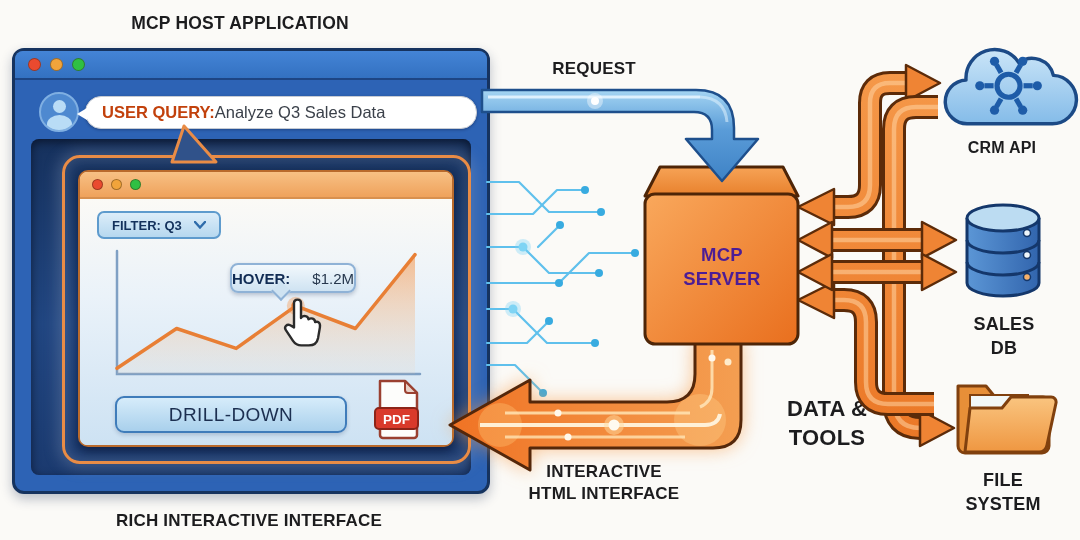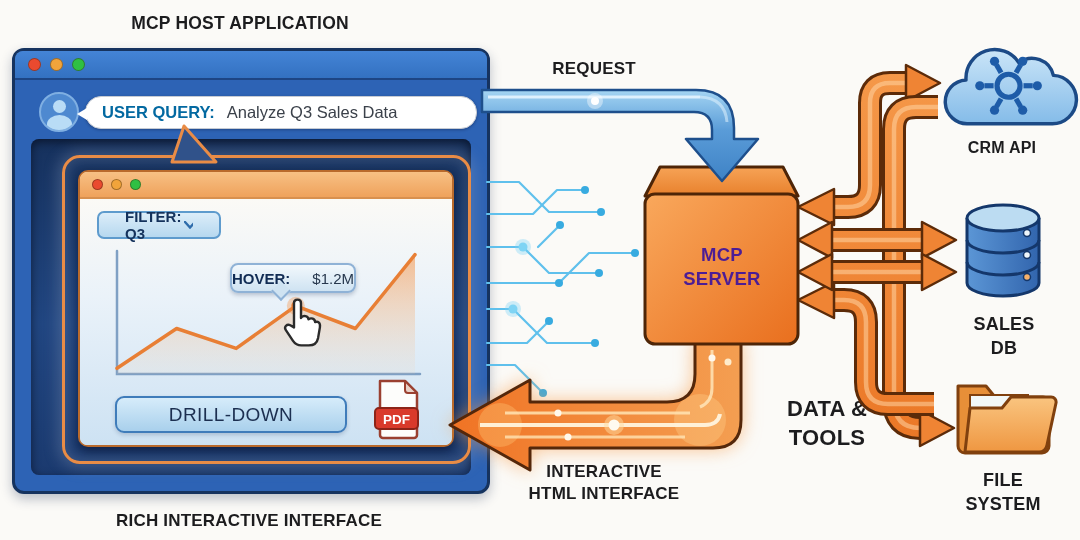--- a/index.html
+++ b/index.html
@@ -19,42 +19,42 @@
     background:#4e89d0;border:2px solid #7fafe2;box-sizing:border-box;overflow:hidden;}
   .avatar::before{content:"";position:absolute;left:12px;top:6px;width:13px;height:13px;
     border-radius:50%;background:#b9dcf6;}
   .avatar::after{content:"";position:absolute;left:6px;top:21px;width:25px;height:18px;
     border-radius:50% 50% 0 0;background:#b9dcf6;}
   .query-bar{position:absolute;left:70px;top:45px;width:392px;height:33px;background:#fff;
     border:1px solid #c6cbd3;border-radius:16px;display:flex;align-items:center;
     padding-left:16px;box-sizing:border-box;font-size:16.5px;box-shadow:0 1px 3px rgba(0,0,30,.3);}
   .query-bar::before{content:"";position:absolute;left:-9px;top:11px;width:0;height:0;
     border-top:6px solid transparent;border-bottom:6px solid transparent;border-right:10px solid #fff;}
-  .q-label{font-weight:bold;color:#0369a1;}
-  .q-text{color:#3b414a;margin-left:12px;}
+  .q-label{font-weight:bold;color:#c2410c;}
+  .q-text{color:#3b414a;margin-left:0;}
   .content-inset{position:absolute;left:16px;top:88px;right:16px;bottom:16px;
     background:linear-gradient(180deg,#16315d,#214681 55%,#1b3a6f);
     border-radius:8px;box-shadow:inset 0 3px 10px rgba(0,0,10,.55);}
   
   .bubble-outline{left:62px;top:155px;width:403px;height:303px;border:3px solid #e98c46;
     border-radius:18px;z-index:2;box-shadow:0 0 14px 5px rgba(140,155,185,.30), inset 0 0 12px 3px rgba(140,155,185,.25);}
   .bubble-tail{left:158px;top:120px;z-index:2;}
   
   .inner-win{left:78px;top:170px;width:376px;height:277px;background:#f4f7f9;
     border:2.5px solid #b96a2c;border-radius:10px;z-index:3;box-shadow:0 4px 10px rgba(0,0,20,.45);box-sizing:border-box;}
   .inner-titlebar{height:25px;background:linear-gradient(#f7c084,#efa25c);
     border-radius:7px 7px 0 0;border-bottom:2px solid #d8904f;
     display:flex;align-items:center;padding-left:12px;gap:8px;}
   .dot.sm{width:11px;height:11px;}
   .inner-content{position:relative;height:calc(100% - 27px);border-radius:0 0 7px 7px;
     background:linear-gradient(180deg,#fbfaf6 0%,#eaf2f9 40%,#cde2f3 100%);}
   .filter-pill{position:absolute;left:17px;top:12px;width:124px;height:28px;
     background:linear-gradient(#dcedf9,#b6d8ef);border:2px solid #5e9bcd;border-radius:7px;
-    display:flex;align-items:center;justify-content:space-between;padding:0 26px;
-    box-sizing:border-box;font-size:15px;font-weight:bold;color:#14325c;cursor:pointer;}
+    display:flex;align-items:center;justify-content:space-between;padding:0 13px;
+    box-sizing:border-box;font-size:13px;font-weight:bold;color:#14325c;cursor:pointer;}
   .tooltip{position:absolute;left:150px;top:64px;width:126px;height:30px;
     background:linear-gradient(#f2f8fc,#cfe3f2);border:2px solid #8fb2d6;border-radius:8px;
     display:flex;align-items:center;justify-content:space-between;font-size:15px;color:#27384e;z-index:5;
     box-shadow:0 2px 4px rgba(20,40,80,.25);box-sizing:border-box;}
   .tooltip .tt-b{font-weight:bold;color:#112c54;}
   .tooltip::after{content:"";position:absolute;left:42px;bottom:-7px;width:12px;height:12px;
     background:#cfe3f2;border-right:2px solid #8fb2d6;border-bottom:2px solid #8fb2d6;transform:rotate(45deg);}
   .drill-btn{position:absolute;left:35px;top:197px;width:232px;height:37px;
     background:linear-gradient(#d6ecfa,#a9d0ec);border:2px solid #3f7cba;border-radius:9px;
     display:flex;align-items:center;justify-content:center;font-size:19px;font-weight:normal;

